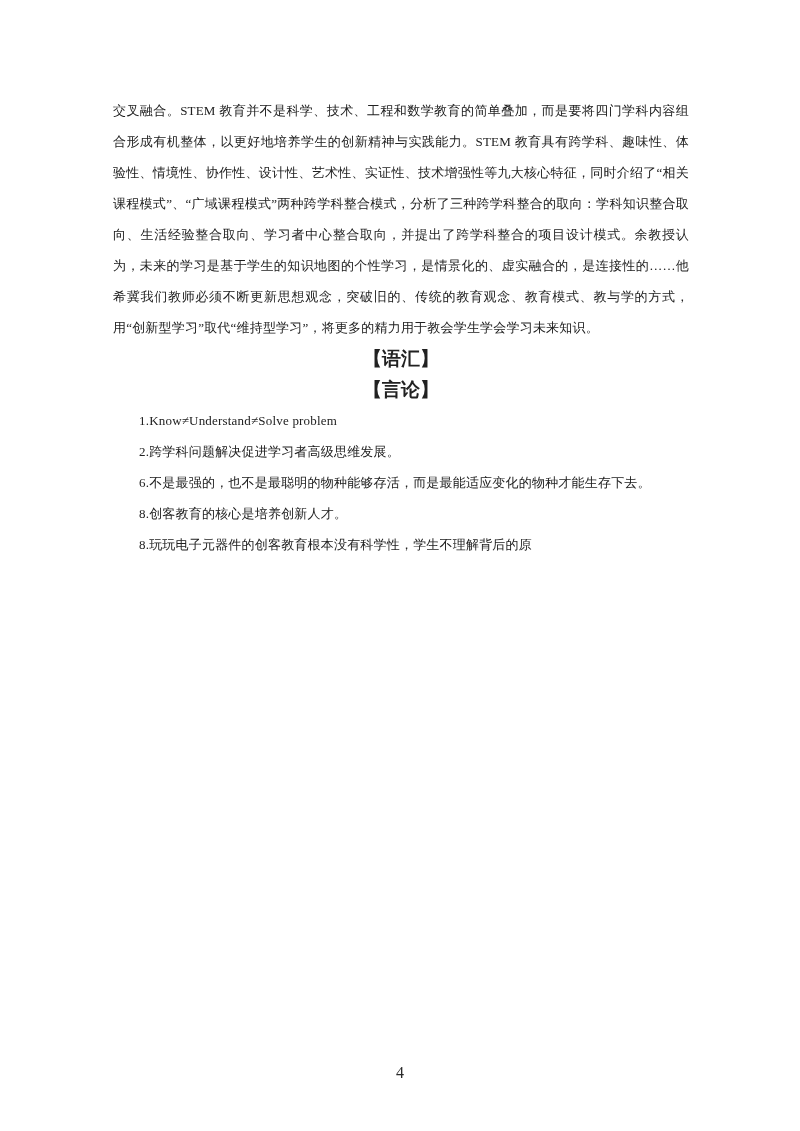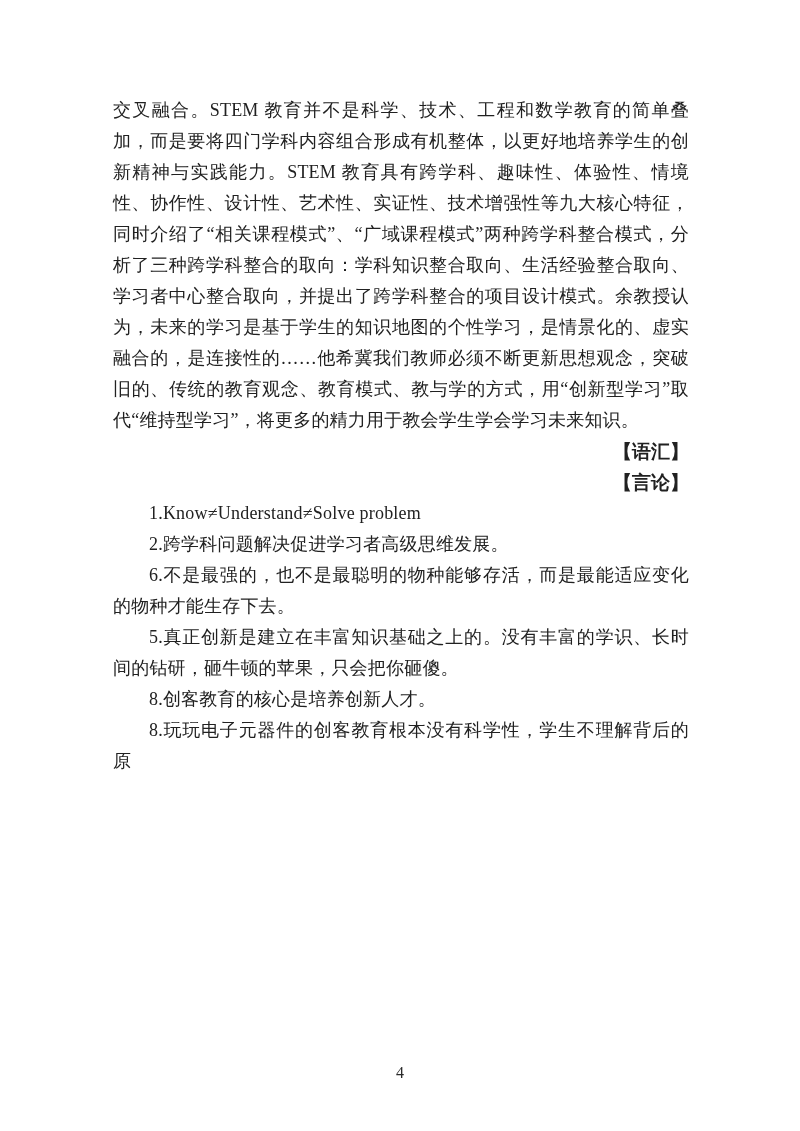--- a/index.html
+++ b/index.html
@@ -17,34 +17,34 @@
     color: #212121;
   }
   .content {
     position: absolute;
     left: 113px;
     top: 95px;
     width: 576px;
   }
   .para {
     margin: 0;
-    font-size: 18px;
+    font-size: 13px;
     line-height: 31px;
     text-align: justify;
     letter-spacing: 0.2px;
   }
   .indent-first {
     text-indent: 2em;
   }
   .sec-title {
     margin: 0;
     font-size: 19px;
     line-height: 31px;
     font-weight: bold;
-    text-align: right;
+    text-align: center;
   }
   .page-number {
     position: absolute;
     left: 0;
     right: 0;
     top: 1061px;
     text-align: center;
     font-size: 16px;
     line-height: 24px;
     color: #2a2a2a;
@@ -59,20 +59,19 @@
     <p class="para">交叉融合。STEM 教育并不是科学、技术、工程和数学教育的简单叠加，而是要将四门学科内容组合形成有机整体，以更好地培养学生的创新精神与实践能力。STEM 教育具有跨学科、趣味性、体验性、情境性、协作性、设计性、艺术性、实证性、技术增强性等九大核心特征，同时介绍了“相关课程模式”、“广域课程模式”两种跨学科整合模式，分析了三种跨学科整合的取向：学科知识整合取向、生活经验整合取向、学习者中心整合取向，并提出了跨学科整合的项目设计模式。余教授认为，未来的学习是基于学生的知识地图的个性学习，是情景化的、虚实融合的，是连接性的……他希冀我们教师必须不断更新思想观念，突破旧的、传统的教育观念、教育模式、教与学的方式，用“创新型学习”取代“维持型学习”，将更多的精力用于教会学生学会学习未来知识。</p>
 
     <h2 class="sec-title">【语汇】</h2>
 
 
     <h2 class="sec-title">【言论】</h2>
 
     <p class="para indent-first">1.Know≠Understand≠Solve problem</p>
     <p class="para indent-first">2.跨学科问题解决促进学习者高级思维发展。</p>
     <p class="para indent-first">6.不是最强的，也不是最聪明的物种能够存活，而是最能适应变化的物种才能生存下去。</p>
-    <p class="para indent-first">5.真正创新是建立在丰富知识基础之上的。没有丰富的学识、长时间的钻研，砸牛顿的苹果，只会把你砸傻。</p>
     <p class="para indent-first">8.创客教育的核心是培养创新人才。</p>
     <p class="para indent-first">8.玩玩电子元器件的创客教育根本没有科学性，学生不理解背后的原</p>
 
   </div>
 
   <div class="page-number">4</div>
 </div>
 
 </body></html>

